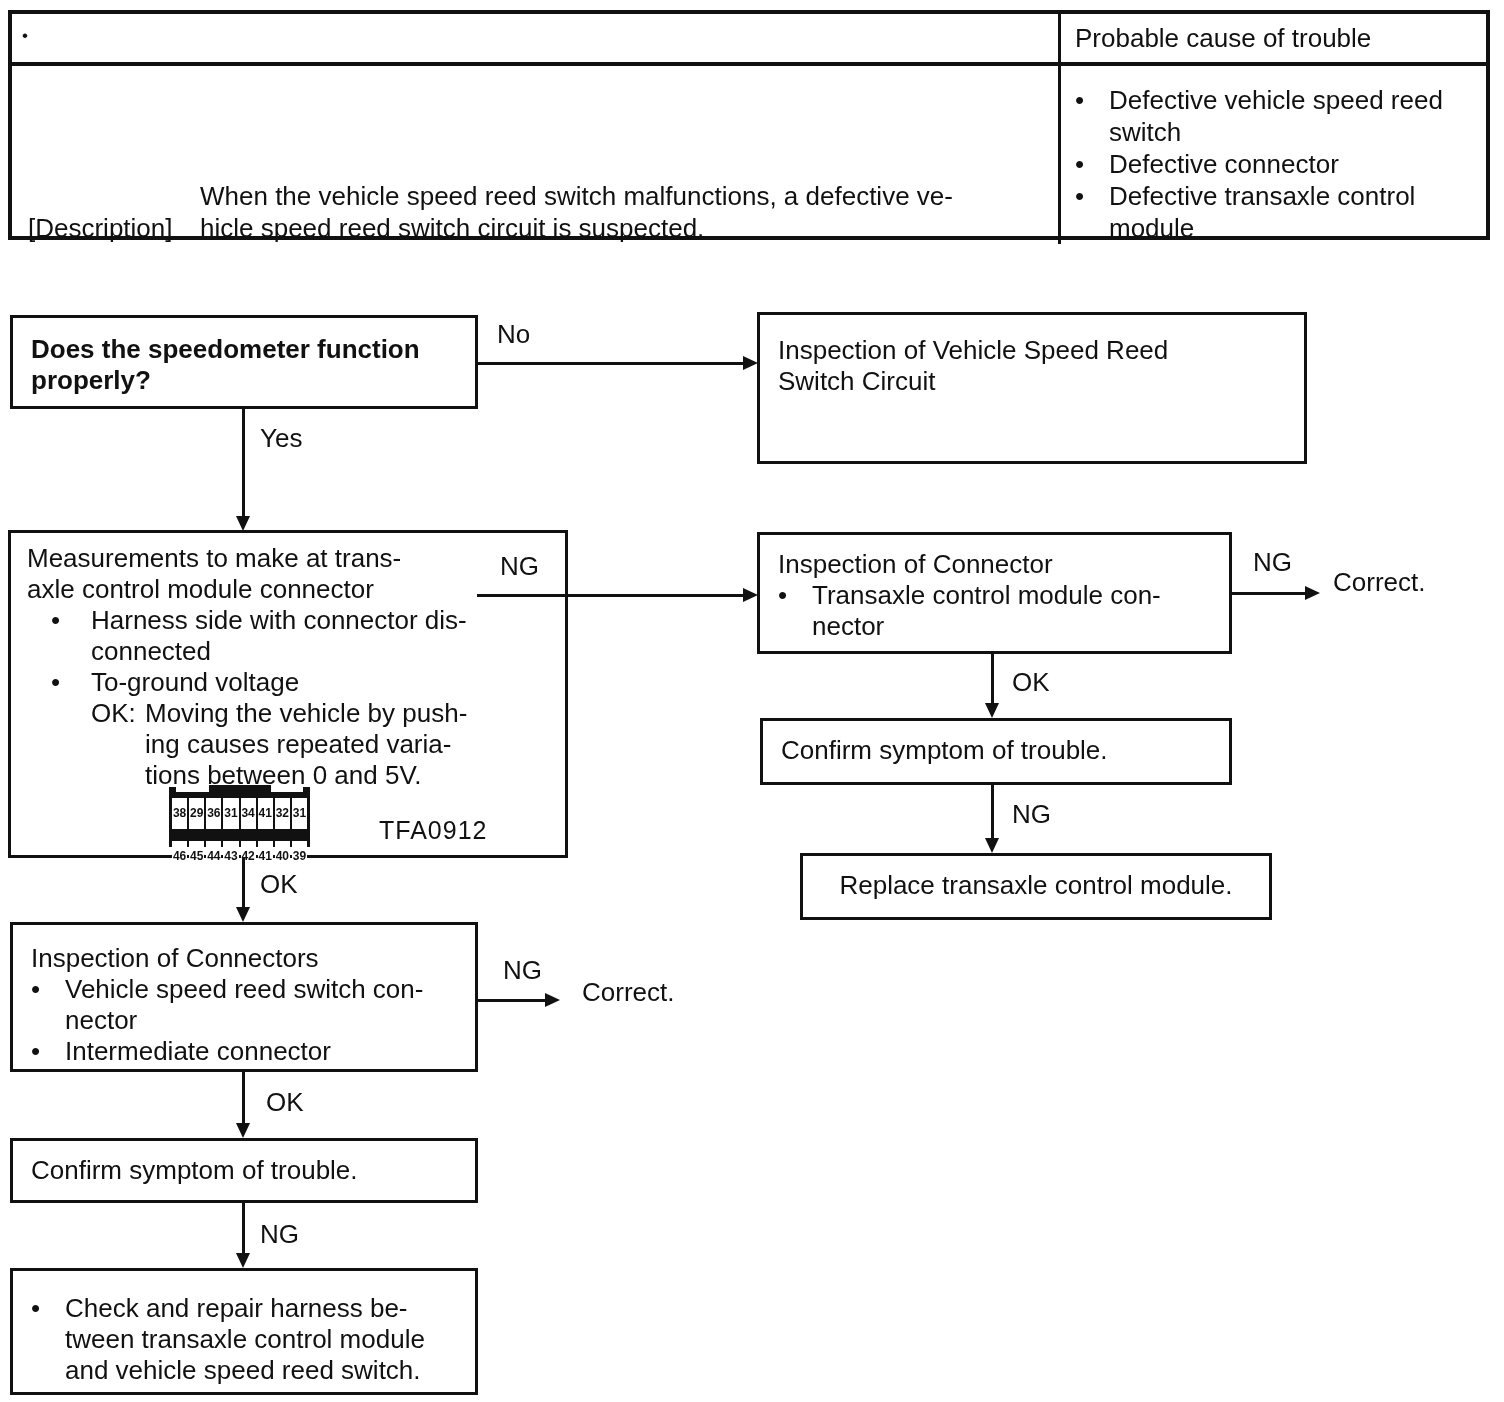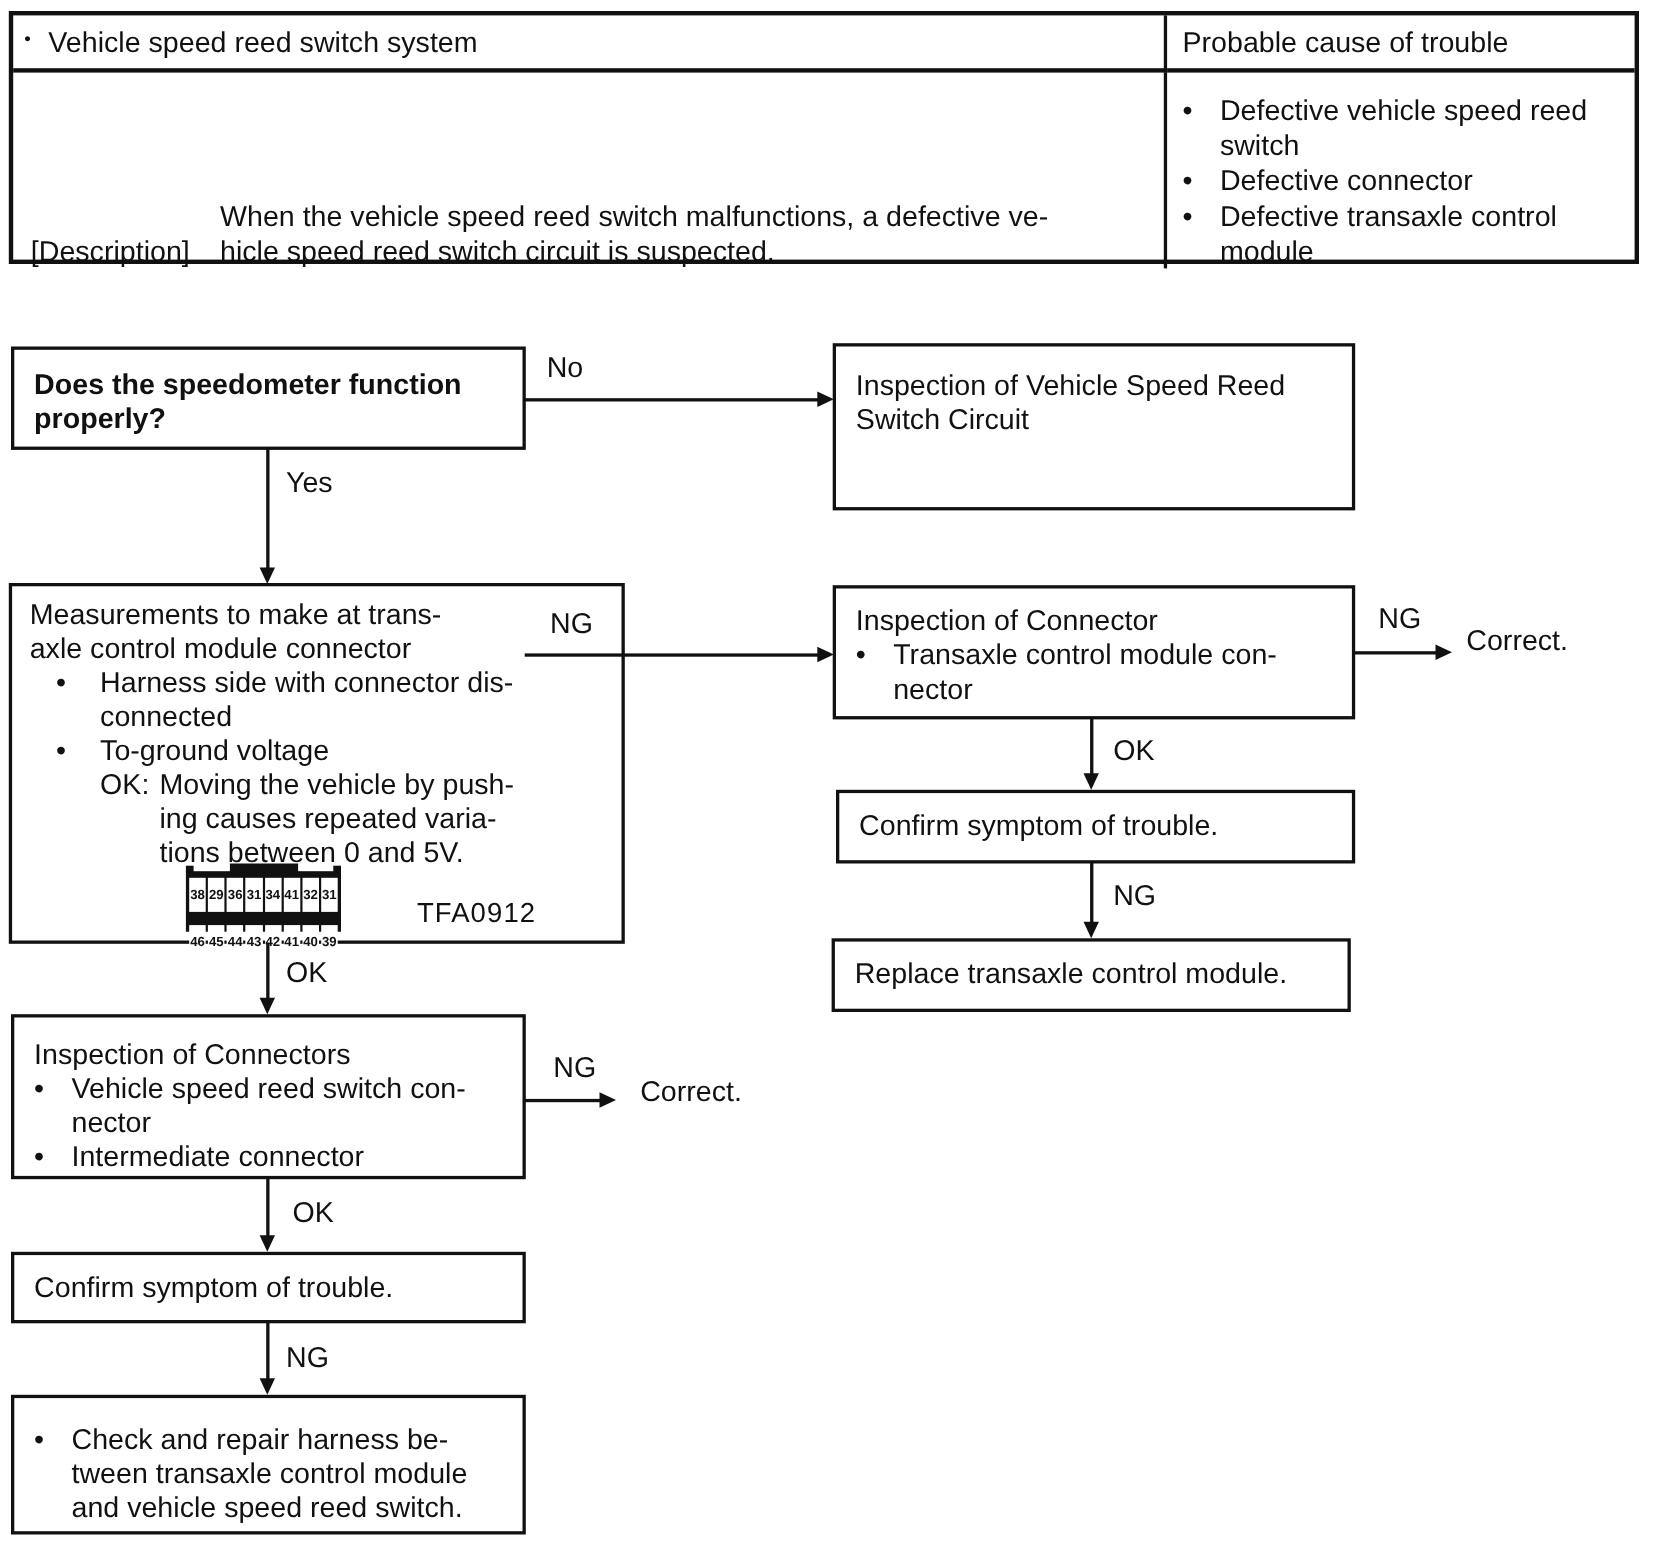--- a/index.html
+++ b/index.html
@@ -68,21 +68,20 @@
     font-family:"Liberation Sans","DejaVu Sans",sans-serif;
   }
   .figid{position:absolute;left:368px;top:282px;font-size:25px;font-weight:normal;letter-spacing:1px;}
 </style>
 </head>
 <body>
 
 <div class="ptable">
   <div class="hcell lcell th-left">
     <span class="hb">•</span>
-    <span>Vehicle speed reed switch system</span>
   </div>
   <div class="hcell th-right">
     <span>Probable cause of trouble</span>
   </div>
   <div class="lcell desc-cell">
     <span class="desc-label">[Description]</span>
     <span class="ml">When the vehicle speed reed switch malfunctions, a defective ve-
 hicle speed reed switch circuit is suspected.</span>
   </div>
   <div class="cause-cell">
@@ -101,21 +100,21 @@
 module</span>
     </div>
   </div>
 </div>
 
 <div class="box" style="left:10px;top:315px;width:468px;height:94px;padding-top:16px;font-weight:bold;">
   <span class="ml">Does the speedometer function
 properly?</span>
 </div>
 
-<div class="box" style="left:757px;top:312px;width:475px;height:152px;padding-top:20px;">
+<div class="box" style="left:757px;top:312px;width:550px;height:152px;padding-top:20px;">
   <span class="ml">Inspection of Vehicle Speed Reed
 Switch Circuit</span>
 </div>
 
 <div class="box measure" style="left:8px;top:530px;width:560px;height:328px;padding-left:16px;">
   <div class="ml">Measurements to make at trans-
 axle control module connector</div>
   <div class="li">
     <span class="b">•</span>
     <span class="ml">Harness side with connector dis-
@@ -165,21 +164,21 @@
     <span class="b">•</span>
     <span class="ml">Transaxle control module con-
 nector</span>
   </div>
 </div>
 
 <div class="box" style="left:760px;top:718px;width:472px;height:67px;">
   <span>Confirm symptom of trouble.</span>
 </div>
 
-<div class="box" style="left:756px;top:853px;width:472px;height:67px;">
+<div class="box" style="left:800px;top:853px;width:472px;height:67px;text-align:center;">
   <span>Replace transaxle control module.</span>
 </div>
 
 <div class="box" style="left:10px;top:922px;width:468px;height:150px;padding-top:18px;">
   <div>Inspection of Connectors</div>
   <div class="li">
     <span class="b">•</span>
     <span class="ml">Vehicle speed reed switch con-
 nector</span>
   </div>

